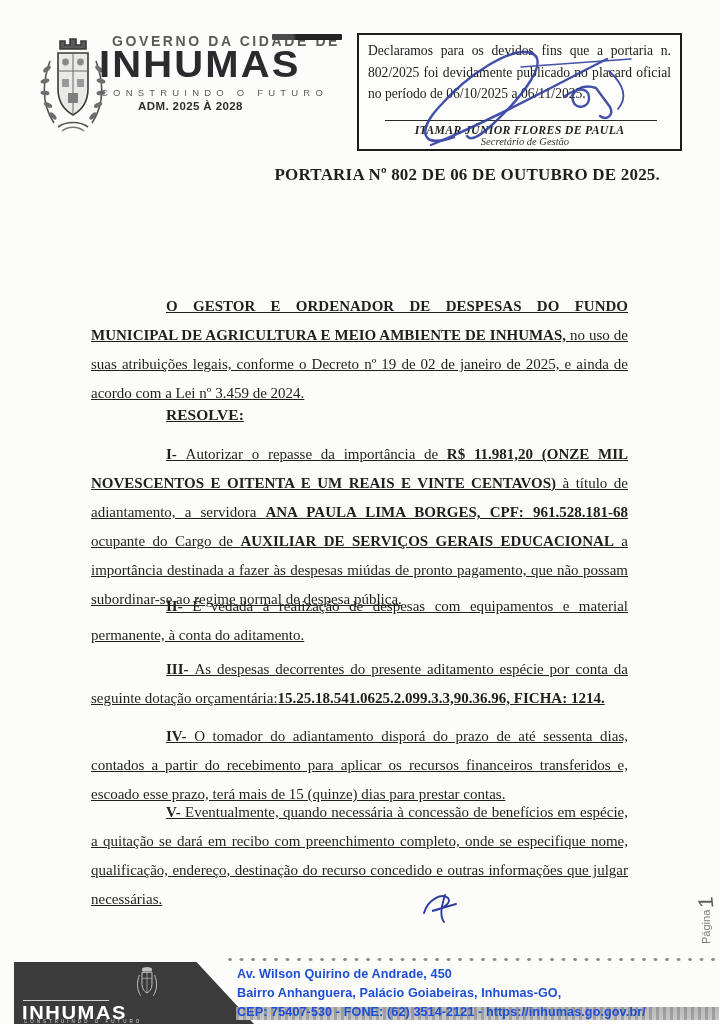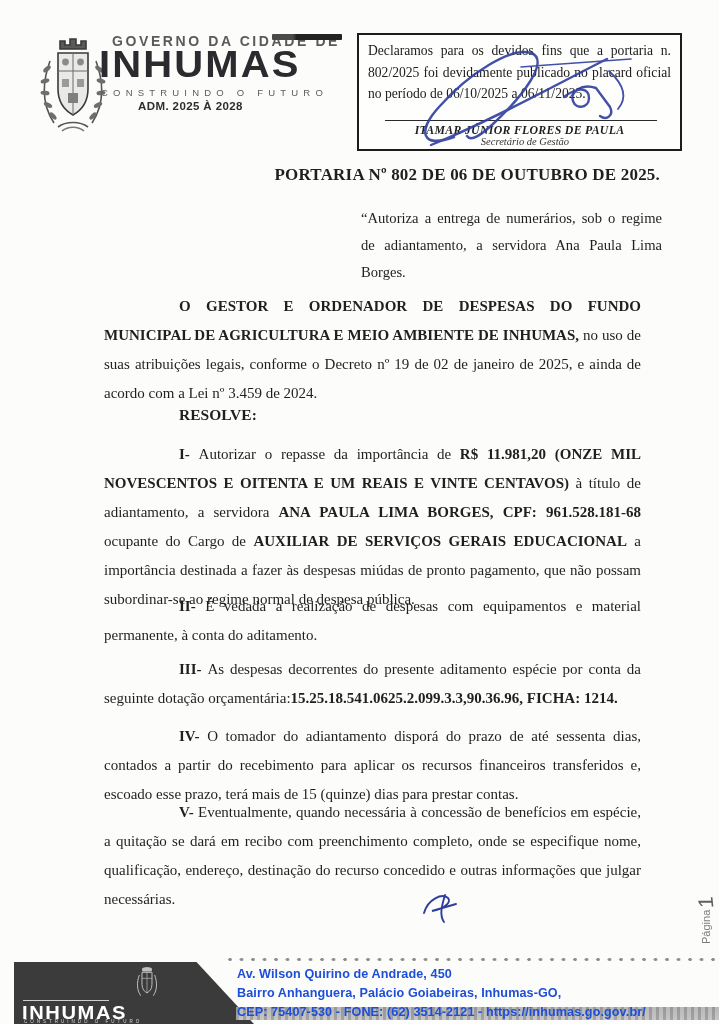--- a/index.html
+++ b/index.html
@@ -71,23 +71,24 @@
   
   .doc-title {
     position: absolute; left: 100px; top: 165px; width: 560px;
     text-align: right; font-size: 17px; font-weight: 700; letter-spacing: .2px;
   }
   .quote {
     position: absolute; left: 361px; top: 205px; width: 301px;
     font-size: 14.6px; line-height: 27px; text-align: justify;
   }
   .para {
-    position: absolute; left: 104px; width: 537px;
+    position: absolute; left: 91px; width: 537px;
     font-size: 15px; line-height: 29px; text-align: justify;
     text-indent: 75px;
+    text-decoration: underline;
   }
   .para .b, .bold { font-weight: 700; }
   .resolve { text-indent: 75px; font-weight: 700; font-size: 15.5px; }
 
   
   .paraph { position: absolute; left: 418px; top: 891px; }
   .page-num {
     position: absolute; right: 1px; top: 870px; height: 74px;
     writing-mode: vertical-rl; transform: rotate(180deg);
     font-family: "Liberation Sans", sans-serif;
@@ -185,21 +186,20 @@
         <path d="M162,32 C 200,29 240,26 272,24" stroke-width="1.6"></path>
         <path d="M95,102 C 62,114 58,96 80,72 C 110,38 152,12 172,18 C 192,25 163,62 134,89 C 122,100 112,107 108,101"></path>
         <path d="M72,110 C 132,86 200,48 248,24"></path>
         <path d="M205,62 C 219,51 230,53 230,63 C 230,73 217,75 214,66 C 211,57 222,48 237,53 L 251,72 C 255,80 248,86 241,81"></path>
         <path d="M250,36 C 262,47 270,61 259,74" stroke-width="1.8"></path>
       </g>
     </svg>
   </div>
 
   <div class="doc-title">PORTARIA Nº 802 DE 06 DE OUTUBRO DE 2025.</div>
-  <div class="quote">“Autoriza a entrega de numerários, sob o regime de adiantamento, a servidora Ana Paula Lima Borges.</div>
 
   <div class="para" style="top:292px"><span class="b">O GESTOR E ORDENADOR DE DESPESAS DO FUNDO MUNICIPAL DE AGRICULTURA E MEIO AMBIENTE DE INHUMAS,</span><span> no uso de suas atribuições legais, conforme o Decreto nº 19 de 02 de janeiro de 2025, e ainda de acordo com a Lei nº 3.459 de 2024.</span></div>
   <div class="para resolve" style="top:400px">RESOLVE:</div>
   <div class="para" style="top:440px"><span class="b">I- </span><span>Autorizar o repasse da importância de </span><span class="b">R$ 11.981,20 (ONZE MIL NOVESCENTOS E OITENTA E UM REAIS E VINTE CENTAVOS)</span><span> à título de adiantamento, a servidora </span><span class="b">ANA PAULA LIMA BORGES, CPF: 961.528.181-68</span><span> ocupante do Cargo de </span><span class="b">AUXILIAR DE SERVIÇOS GERAIS EDUCACIONAL</span><span> a importância destinada a fazer às despesas miúdas de pronto pagamento, que não possam subordinar-se ao regime normal de despesa pública.</span></div>
   <div class="para" style="top:592px"><span class="b">II- </span><span>É vedada a realização de despesas com equipamentos e material permanente, à conta do aditamento.</span></div>
   <div class="para" style="top:655px"><span class="b">III- </span><span>As despesas decorrentes do presente aditamento espécie por conta da seguinte dotação orçamentária:</span><span class="b">15.25.18.541.0625.2.099.3.3,90.36.96, FICHA: 1214.</span></div>
   <div class="para" style="top:722px"><span class="b">IV- </span><span>O tomador do adiantamento disporá do prazo de até sessenta dias, contados a partir do recebimento para aplicar os recursos financeiros transferidos e, escoado esse prazo, terá mais de 15 (quinze) dias para prestar contas.</span></div>
   <div class="para" style="top:798px"><span class="b">V- </span><span>Eventualmente, quando necessária à concessão de benefícios em espécie, a quitação se dará em recibo com preenchimento completo, onde se especifique nome, qualificação, endereço, destinação do recurso concedido e outras informações que julgar necessárias.</span></div>
 
   <svg class="paraph" width="44" height="36" viewBox="0 0 44 36">

